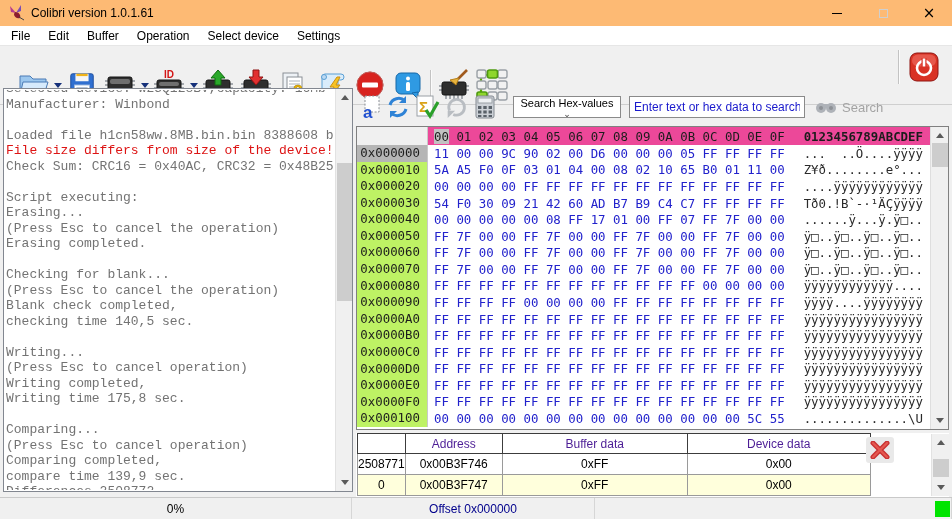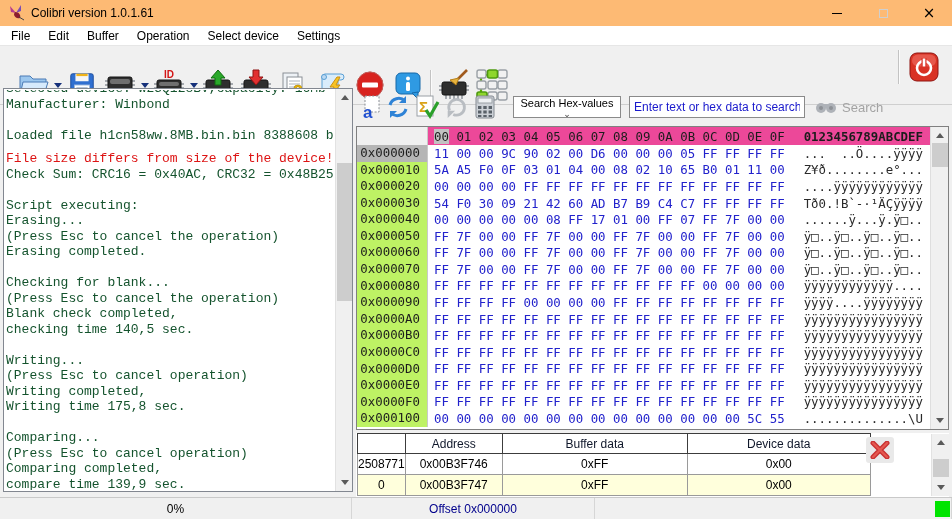--- a/index.html
+++ b/index.html
@@ -27,21 +27,21 @@
   .tbtn { width:38px; height:38px; display:flex; align-items:center; justify-content:center; position:relative; }
   .dd { width:11px; height:38px; display:flex; align-items:center; justify-content:center; }
   .dd i { width:0; height:0; border-left:4px solid transparent; border-right:4px solid transparent; border-top:5px solid #15307a; display:block; }
   .tsep { width:2px; height:34px; margin:0 3px; border-left:1px solid #c3c3c3; border-right:1px solid #fbfbfb; }
   #power-wrap { position:absolute; right:8px; top:3px; width:40px; height:36px; display:flex; align-items:center; justify-content:center; }
   #power-sep { position:absolute; right:52px; top:4px; width:2px; height:34px; border-left:1px solid #c3c3c3; border-right:1px solid #fbfbfb; }
   
   #logpanel { position:absolute; left:3px; top:88px; width:350px; height:404px; background:#fff; border:1px solid #828790; }
   #log { position:absolute; left:2px; top:1px; right:19px; bottom:1px; overflow:hidden;
     font-family:"Liberation Mono", monospace; font-size:13px; line-height:15.5px; white-space:pre; }
-  .logline { color:#14532d; } .logline.red { color:#dd1414;margin-top:8px; }
+  .logline { color:#737373; } .logline.red { color:#dd1414; }
   .logline:first-child { margin-top:-9px; }
   .vscroll { position:absolute; right:0; top:0; bottom:0; width:17px; background:#f0f0f0; border-left:1px solid #e2e2e2; }
   .vs-up,.vs-dn { position:absolute; left:0; width:17px; height:17px; display:flex; align-items:center; justify-content:center; }
   .vs-up { top:0; } .vs-dn { bottom:0; }
   .tri-up { width:0;height:0;border-left:4px solid transparent;border-right:4px solid transparent;border-bottom:5px solid #5a5a5a; }
   .tri-dn { width:0;height:0;border-left:4px solid transparent;border-right:4px solid transparent;border-top:5px solid #5a5a5a; }
   .vs-thumb { position:absolute; left:1px; width:15px; background:#cdcdcd; }
   
   #hextools { position:absolute; left:356px; top:88px; width:596px; height:38px; display:flex; align-items:center; }
   .hbtn { width:26px; height:26px; margin-right:3px; display:flex; align-items:center; justify-content:center; }
@@ -63,21 +63,21 @@
   .hrow { height:16.58px; display:flex; align-items:center; }
   .hrow .addr { width:71px; height:100%; background:#bef264; border-right:1px solid #c9c9c9; color:#1c1c1c;
     text-align:right; padding-right:7px; line-height:16.58px; }
   .hrow .addr.sel { background:#b5b5b5; }
   .hrow .bytes { color:#2222cc; white-space:pre; padding-left:6px; }
   .hrow .ascii { color:#2a2a2a; white-space:pre; padding-left:19px; }
   #hexscroll { position:absolute; right:0; top:0; bottom:0; width:18px; background:#f0f0f0; border-left:1px solid #dedede; }
   
   #diffpanel { position:absolute; left:356px; top:433px; width:593px; height:64px; background:#fff; }
   #difftable { position:absolute; left:1px; top:0; border-collapse:collapse; font-size:12px; }
-  #difftable th { border:1px solid #3c3c3c; color:#0f172a; font-weight:normal; height:20px; background:#fff; }
+  #difftable th { border:1px solid #3c3c3c; color:#4c1d95; font-weight:normal; height:20px; background:#fff; }
   #difftable td { border:1px solid #9a9a9a; color:#000; text-align:center; height:21px; background:#fff; }
   #difftable tr.alt td { background:#ffffdc; }
   #difftable .c0 { width:40px; } #difftable .c1 { width:97px; } #difftable .c2 { width:185px;margin-left:32px; } #difftable .c3 { width:183px; }
   #clearx { position:absolute; left:510px; top:4px; width:28px; height:26px; background:#e9e9e9; border-radius:3px;
     display:flex; align-items:center; justify-content:center; }
   #diffscroll { position:absolute; right:0; top:1px; bottom:1px; width:18px; background:#f0f0f0; }
   
   #statusbar { position:absolute; left:0; top:497px; width:100%; height:22px; background:#f0f0f0; border-top:1px solid #c9c9c9;
     font-size:12px; display:flex; align-items:center; }
   .sbsec { height:100%; display:flex; align-items:center; justify-content:center; border-right:1px solid #d6d6d6; }

